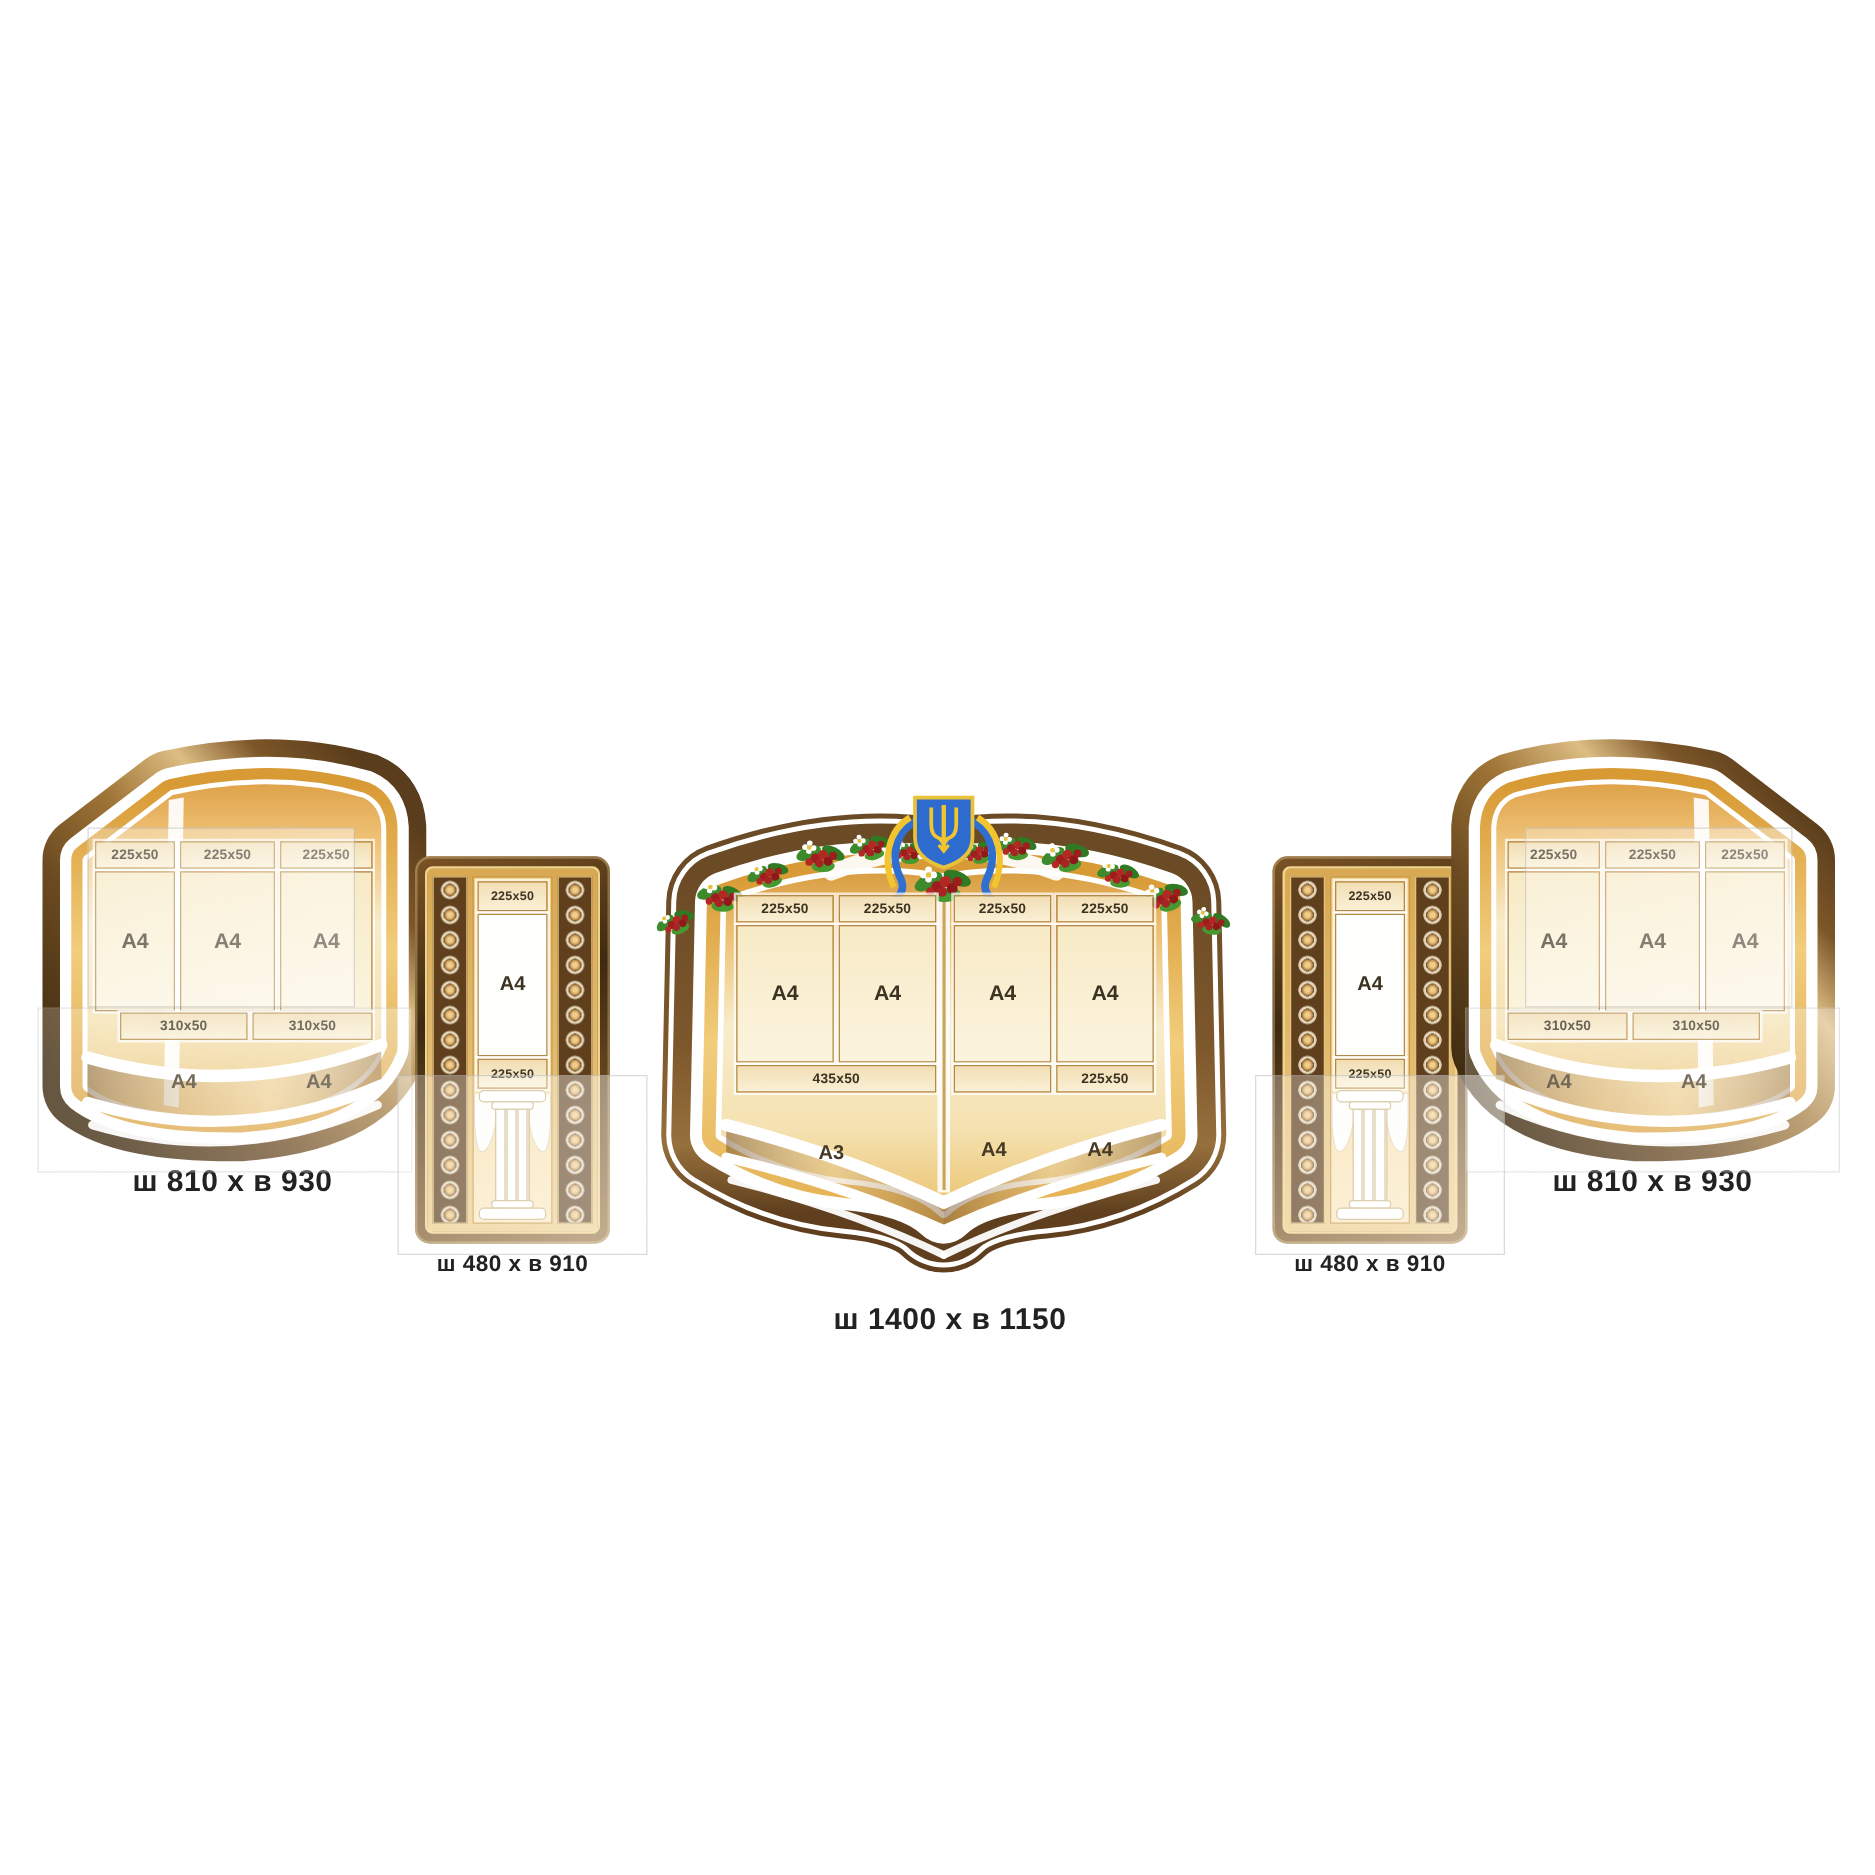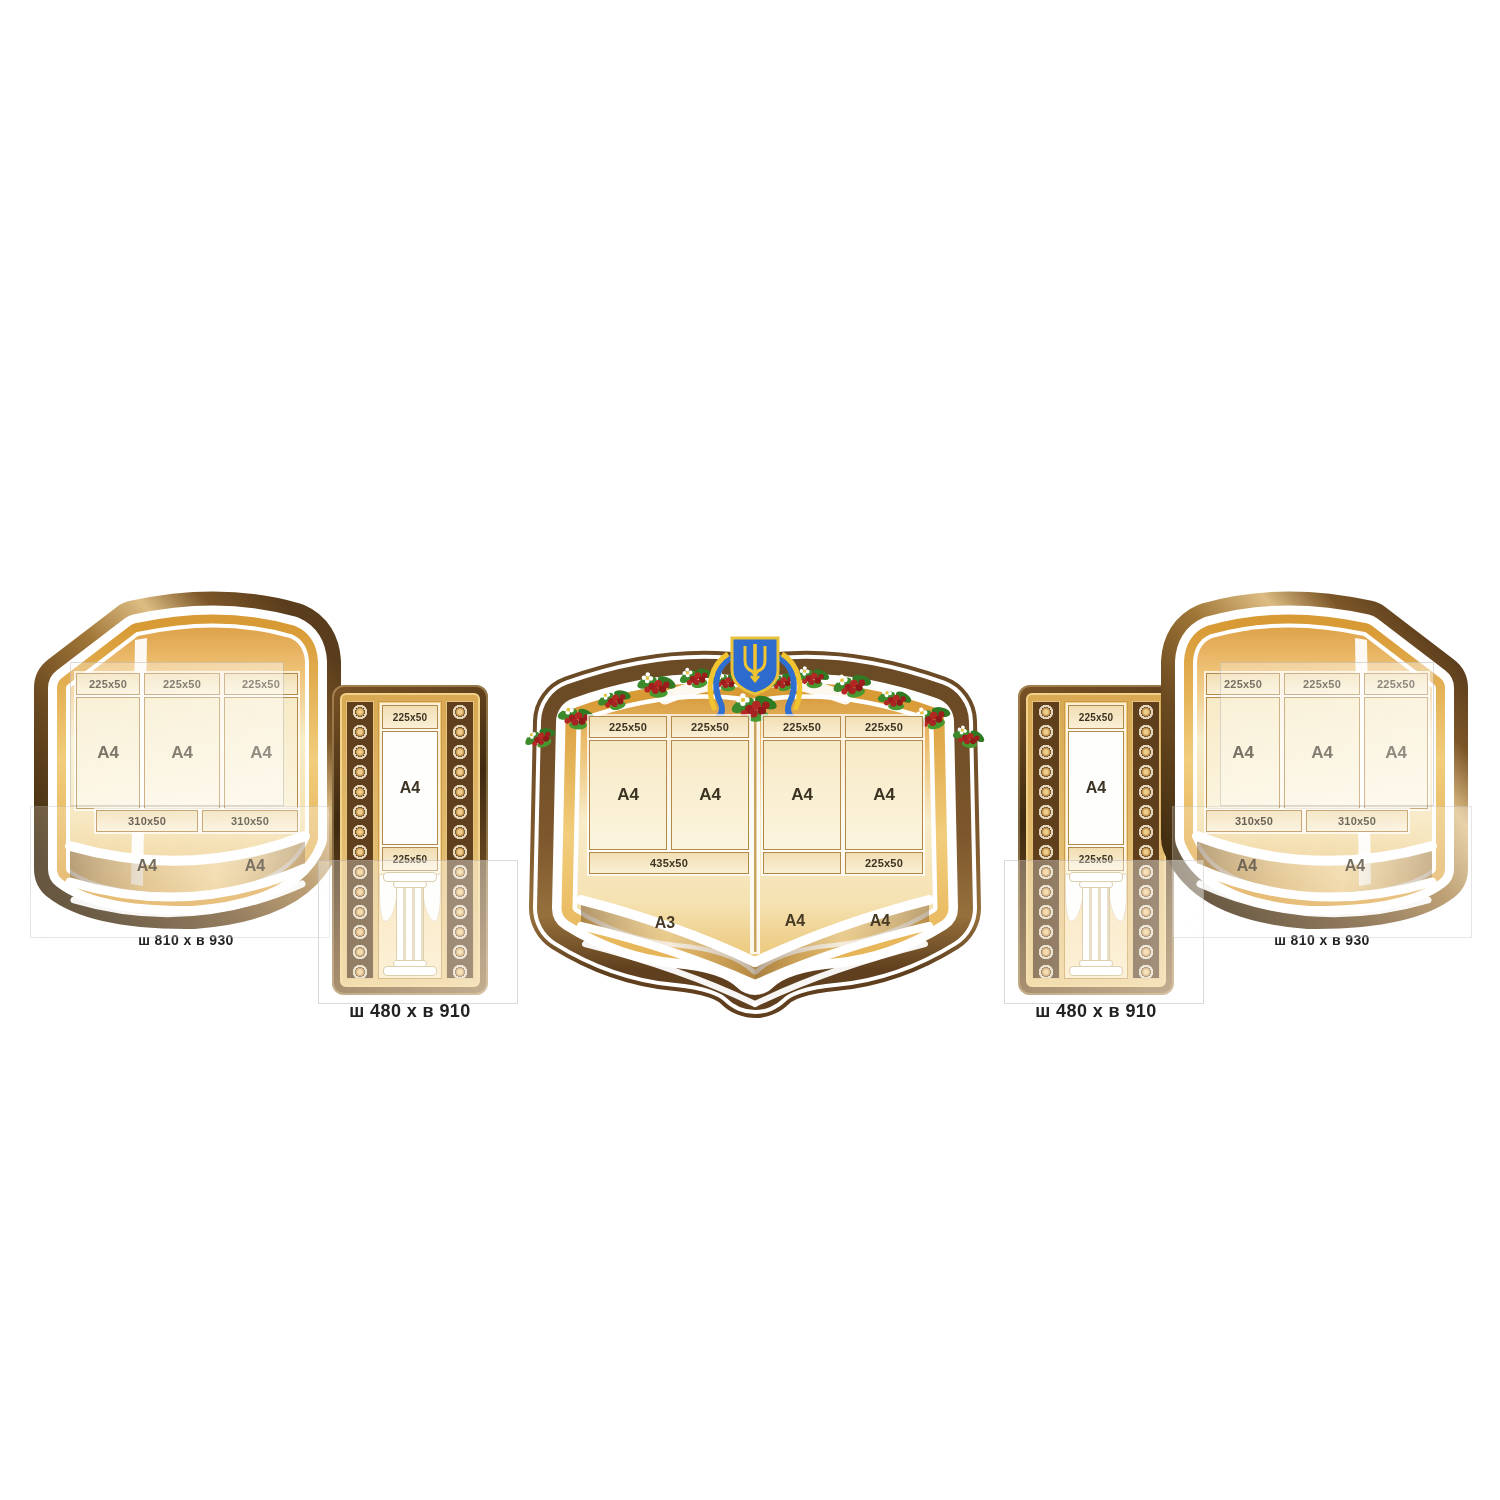--- a/index.html
+++ b/index.html
@@ -10,21 +10,21 @@
   
   .pk{position:absolute;display:flex;align-items:center;justify-content:center;
       font-weight:700;color:#3d3322;
       background:linear-gradient(180deg,#f1deb4,#faf0d6);
       border:1px solid #b3894a;box-shadow:0 0 0 2px rgba(255,255,255,.72);}
   .pk-s{font-size:11px;letter-spacing:.2px;}
   .pk-a4{font-size:17px;background:linear-gradient(180deg,#f7eac6,#fbf4de);}
   .pk-w{background:#fefefc;font-size:16px;}
   .curl-lbl{position:absolute;display:flex;align-items:center;justify-content:center;
       font-weight:700;font-size:16px;color:#463a26;}
-  .dim{position:absolute;text-align:center;font-weight:700;font-size:14px;
+  .dim{position:absolute;text-align:center;font-weight:700;font-size:24px;
       color:#222222;letter-spacing:.4px;}
   
   .stand-outer{position:absolute;inset:0;border-radius:12px;
       background:linear-gradient(160deg,#7b5326,#3f2a10 38%,#6b4a22 68%,#96703c);
       box-shadow:inset 0 0 0 2px rgba(240,214,150,.35);}
   .stand-inner{position:absolute;inset:8px;border-radius:6px;
       border:2px solid #f0d28a;
       background:linear-gradient(180deg,#d8a852,#eccd8a);}
   .orn{position:absolute;top:16px;bottom:16px;width:26px;
       background-color:#5f3f1c;
@@ -241,20 +241,21 @@
     <div class="pk pk-a4" style="left:156px;top:128px;width:76px;height:108px">A4</div>
     <div class="pk pk-a4" style="left:248px;top:128px;width:76px;height:108px">A4</div>
     <div class="pk pk-a4" style="left:330px;top:128px;width:76px;height:108px">A4</div>
     <div class="pk pk-s" style="left:74px;top:240px;width:158px;height:20px">435x50</div>
     <div class="pk pk-s" style="left:248px;top:240px;width:76px;height:20px"></div>
     <div class="pk pk-s" style="left:330px;top:240px;width:76px;height:20px">225x50</div>
     <div class="curl-lbl" style="left:120px;top:300px;width:60px;height:22px">A3</div>
     <div class="curl-lbl" style="left:250px;top:298px;width:60px;height:22px">A4</div>
     <div class="curl-lbl" style="left:335px;top:298px;width:60px;height:22px">A4</div>
   </div>
+  <div class="dim" style="left:515px;top:1042px;width:490px">ш 1400 х в 1150</div>
 
   <div class="panel" style="left:1018px;top:685px;width:156px;height:310px">
     <div class="stand-outer"></div>
     <div class="stand-inner"></div>
     <div class="orn" style="left:14px"></div>
     <div class="orn" style="right:14px"></div>
     <div class="stand-center">
       <div class="pk pk-s" style="left:3px;right:3px;top:3px;height:22px;font-size:10px">225x50</div>
       <div class="pk pk-w" style="left:3px;right:3px;top:29px;height:112px">A4</div>
       <div class="pk pk-s" style="left:3px;right:3px;top:145px;height:22px;font-size:10px">225x50</div>

